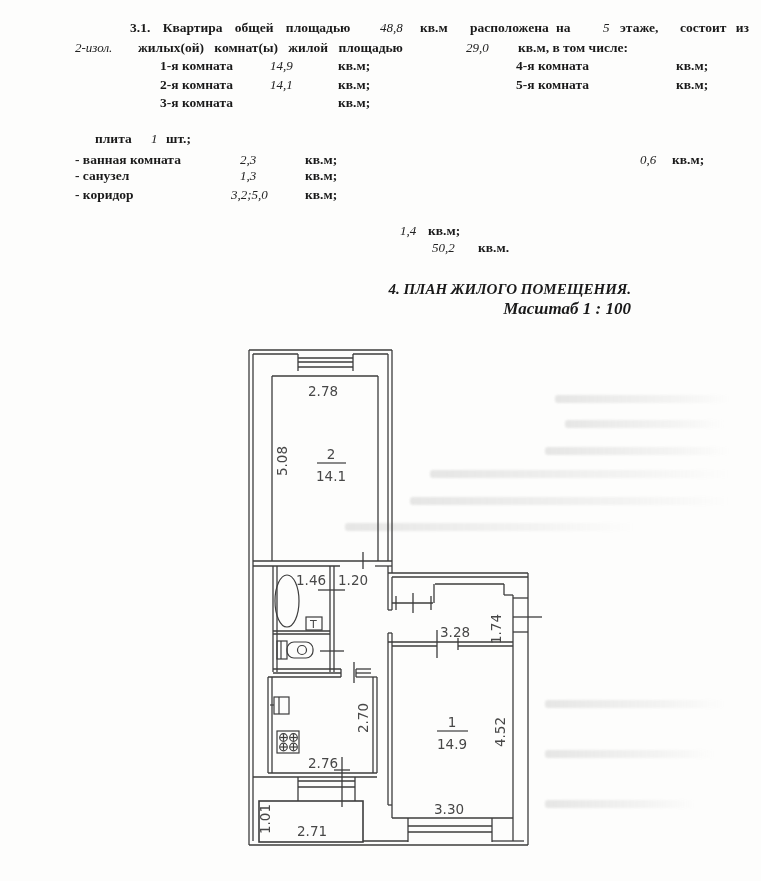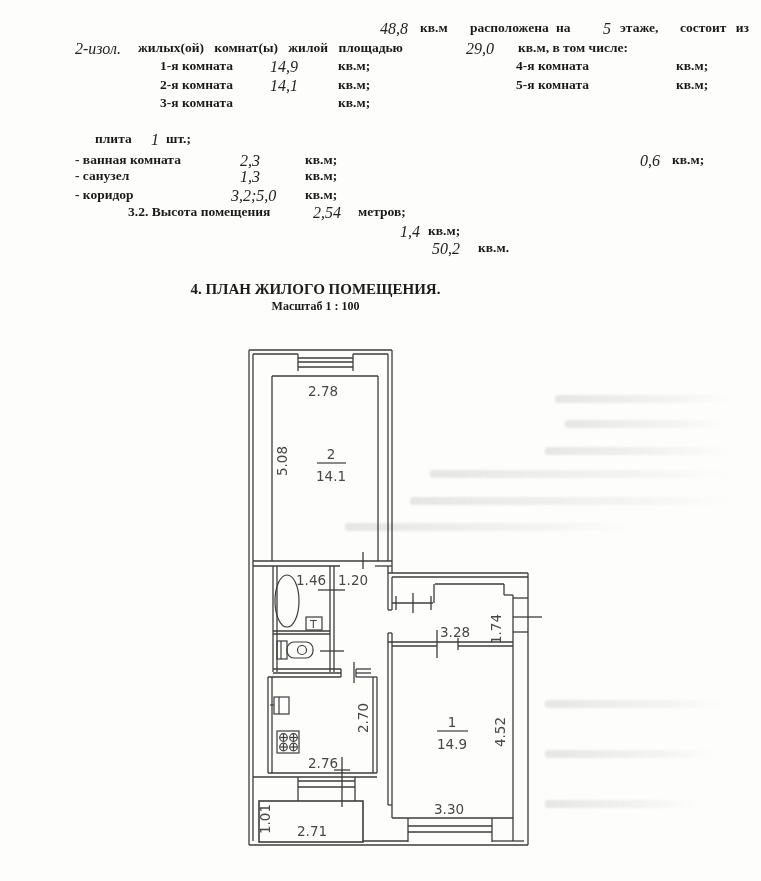--- a/index.html
+++ b/index.html
@@ -1,32 +1,33 @@
 <!DOCTYPE html>
 <html><head>
 <meta charset="utf-8">
 <style>
   html,body{margin:0;padding:0;background:#e8e8e8;}
   #page{position:relative;width:761px;height:881px;background:#fdfdfc;overflow:hidden;
         font-family:"Liberation Serif", serif;color:#1a1a1a;}
   .ln{position:absolute;left:0;top:0;width:761px;height:20px;white-space:nowrap;}
   .seg{position:absolute;font-weight:bold;font-size:13.5px;}
-  .val{position:absolute;font-style:italic;font-weight:normal;font-size:16px;color:#222;}
+  .val{position:absolute;font-style:italic;font-weight:normal;font-size:13px;color:#222;}
   .u{border-bottom:1.3px solid #1a1a1a;}
-  .center{position:absolute;left:0;width:631px;text-align:center;font-weight:bold;}
+  .center{position:absolute;left:0;width:631px;text-align:right;font-weight:bold;font-style:italic;}
   svg text{font-family:"DejaVu Sans", sans-serif;fill:#474747;}
   .ghost{position:absolute;border-radius:3px;filter:blur(1px);
          background:linear-gradient(90deg,rgba(150,150,150,.22),rgba(170,170,170,.10) 70%,rgba(170,170,170,0));}
 </style>
 </head>
 <body>
 
 <div id="page">
 
   <div class="ln" style="top:20px">
+    <span class="seg" style="left:130px;word-spacing:9px">3.1. Квартира общей площадью</span>
     <span class="val" style="left:380px">48,8</span>
     <span class="seg" style="left:420px">кв.м</span>
     <span class="seg" style="left:470px;word-spacing:4px">расположена на</span>
     <span class="val" style="left:603px">5</span>
     <span class="seg" style="left:620px">этаже,</span>
     <span class="seg" style="left:680px;word-spacing:6px">состоит из</span>
   </div>
 
   <div class="ln" style="top:40px">
     <span class="val" style="left:75px">2-изол.</span>
@@ -76,38 +77,33 @@
     <span class="val" style="left:240px">1,3</span>
     <span class="seg" style="left:305px">кв.м;</span>
   </div>
 
   <div class="ln" style="top:187px">
     <span class="seg" style="left:75px">- коридор</span>
     <span class="val" style="left:231px">3,2;5,0</span>
     <span class="seg" style="left:305px">кв.м;</span>
   </div>
 
-  <div class="ln" style="top:204px">
-    <span class="seg" style="left:128px">3.2. Высота помещения</span>
-    <span class="val" style="left:313px">2,54</span>
-    <span class="seg" style="left:358px">метров;</span>
-  </div>
 
   <div class="ln" style="top:223px">
     <span class="val" style="left:400px">1,4</span>
     <span class="seg" style="left:428px">кв.м;</span>
   </div>
 
   <div class="ln" style="top:240px">
     <span class="val" style="left:432px">50,2</span>
     <span class="seg" style="left:478px">кв.м.</span>
   </div>
 
   <div class="center" style="top:281px;font-size:15px">4. ПЛАН ЖИЛОГО ПОМЕЩЕНИЯ.</div>
-  <div class="center" style="top:299px;font-size:12px">Масштаб 1 : 100</div>
+  <div class="center" style="top:299px;font-size:17px">Масштаб 1 : 100</div>
 
   <div class="ghost" style="left:555px;top:395px;width:175px;height:8px"></div>
   <div class="ghost" style="left:565px;top:420px;width:160px;height:8px"></div>
   <div class="ghost" style="left:545px;top:447px;width:185px;height:8px"></div>
   <div class="ghost" style="left:430px;top:470px;width:300px;height:8px"></div>
   <div class="ghost" style="left:410px;top:497px;width:320px;height:8px"></div>
   <div class="ghost" style="left:345px;top:523px;width:290px;height:8px"></div>
   <div class="ghost" style="left:545px;top:700px;width:180px;height:8px"></div>
   <div class="ghost" style="left:545px;top:750px;width:170px;height:8px"></div>
   <div class="ghost" style="left:545px;top:800px;width:150px;height:8px"></div>

